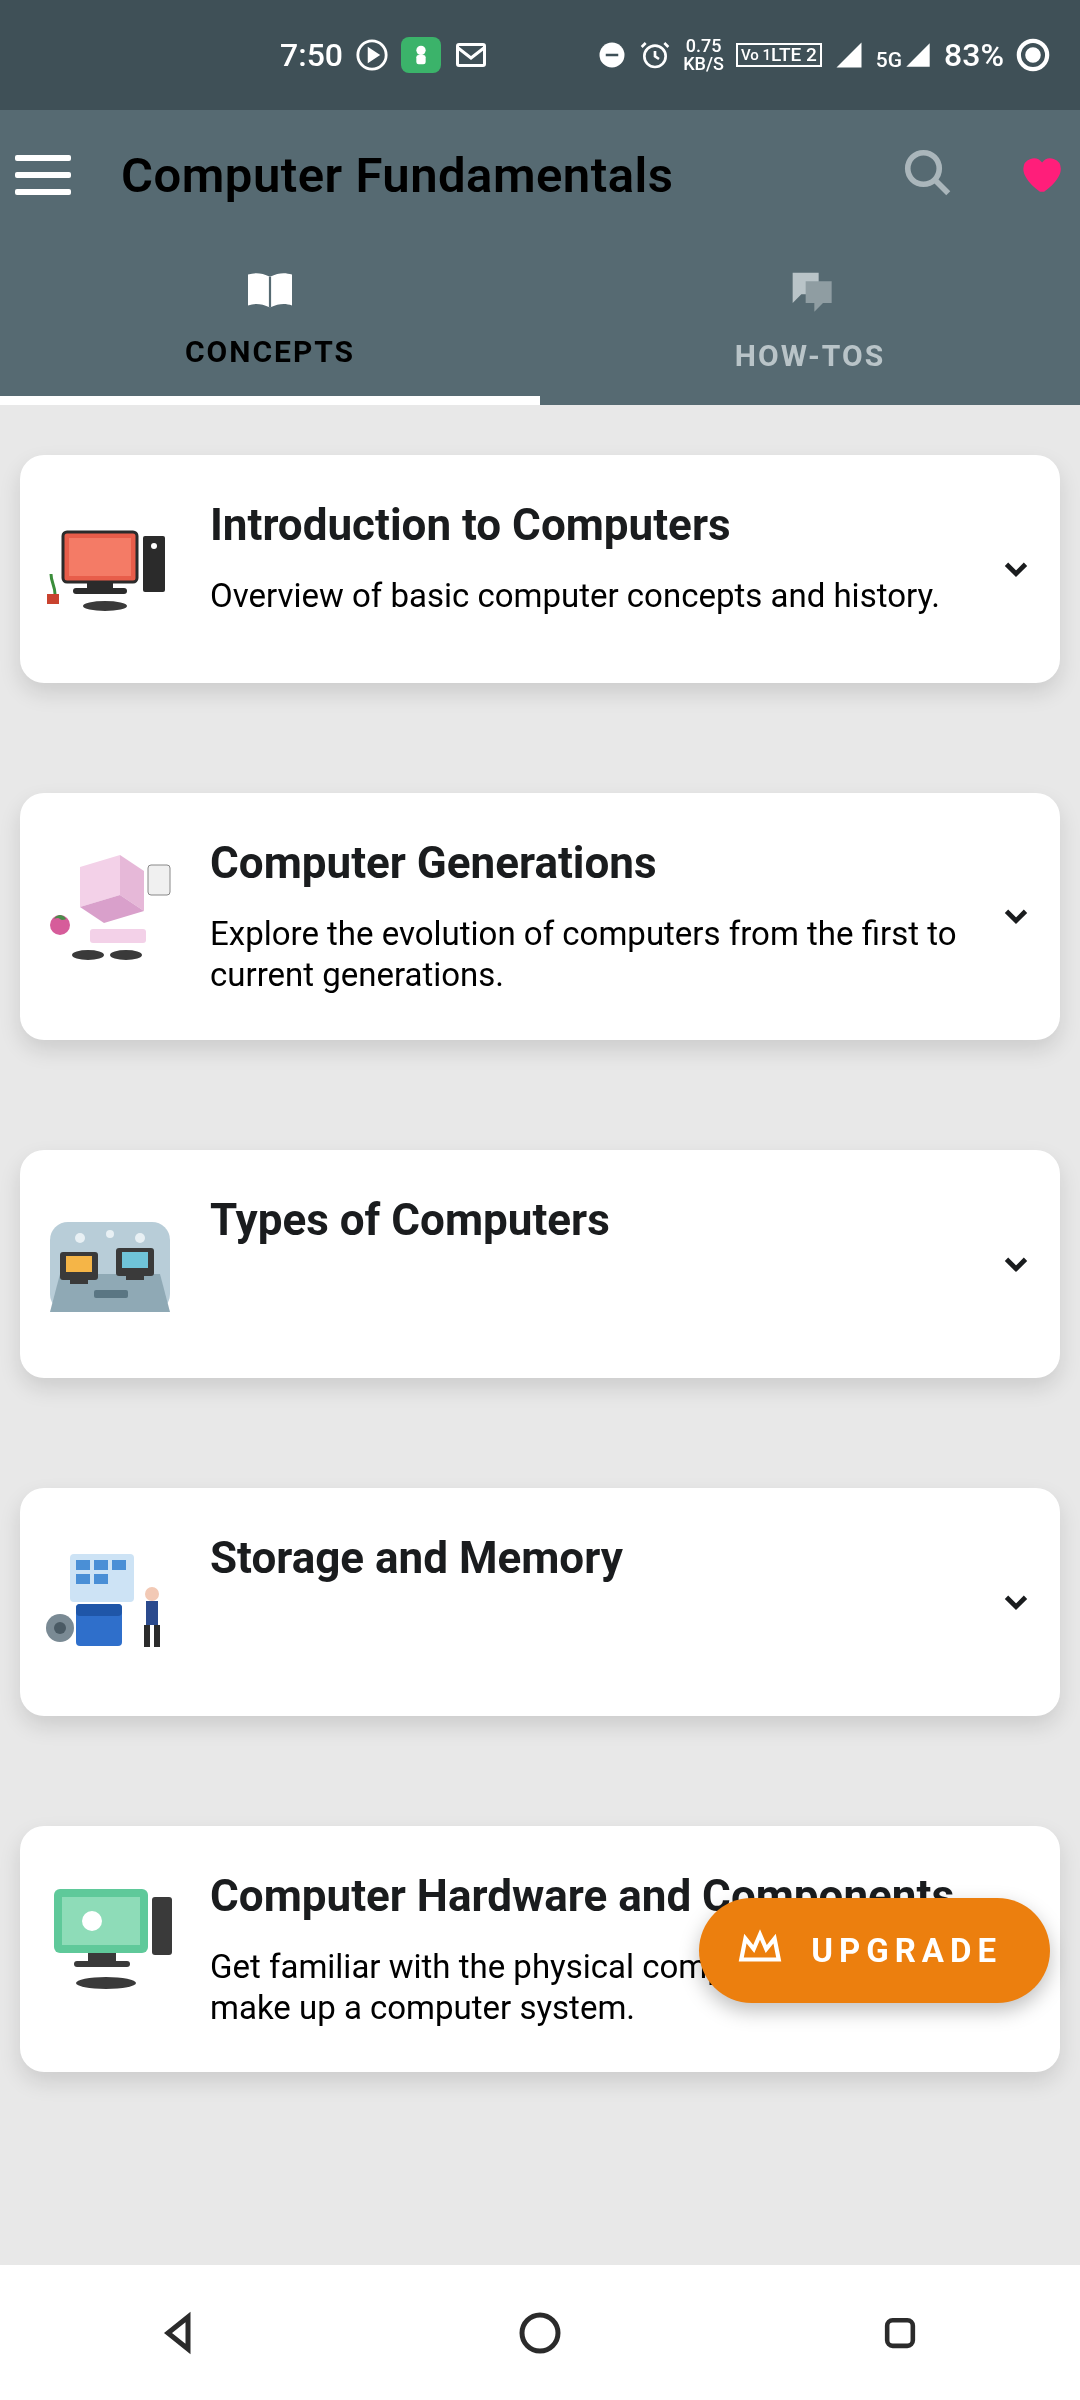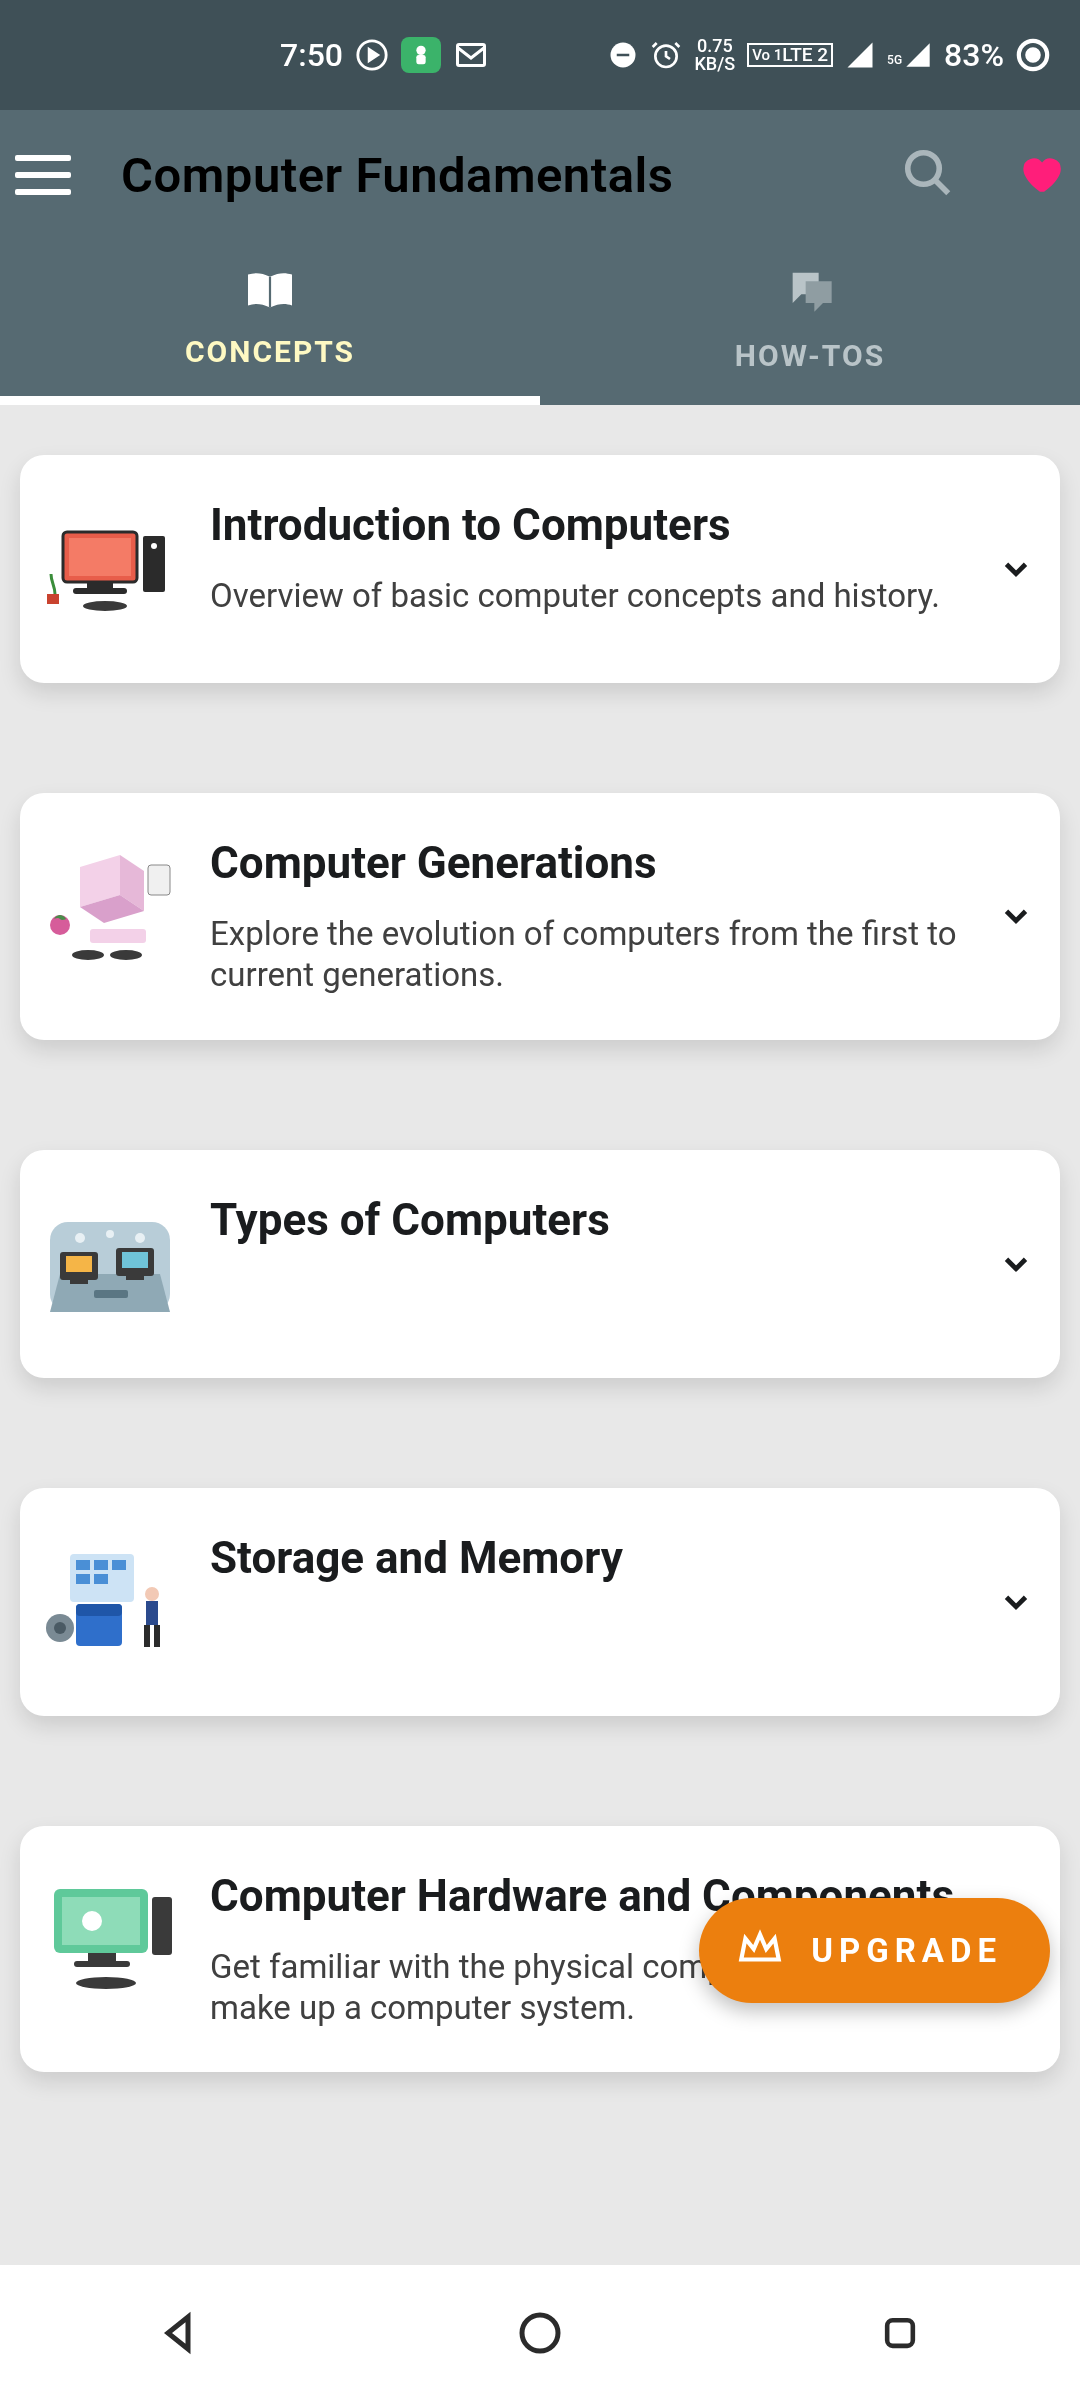--- a/index.html
+++ b/index.html
@@ -16,31 +16,31 @@
   
   .app-bar { background: #566a72; color: #000000; display: flex; align-items: center; height: 130px; padding: 0 15px; }
   .hamburger { width: 56px; height: 40px; display: flex; flex-direction: column; justify-content: space-between; }
   .hamburger span { display: block; height: 6px; background: #ffffff; border-radius: 2px; }
   .page-title { font-size: 49px; font-weight: 600; margin-left: 50px; letter-spacing: 0.5px; }
   .appbar-actions { margin-left: auto; display: flex; align-items: center; gap: 60px; }
 
   
   .tabs { background: #566a72; display: flex; height: 165px; }
   .tab { flex: 1; display: flex; flex-direction: column; align-items: center; justify-content: center; gap: 18px; color: #b9c4c8; border-bottom: 9px solid transparent; }
-  .tab.active { color: #fef9c3; border-bottom-color: #ffffff; }
+  .tab.active { color: #000000; border-bottom-color: #ffffff; }
   .tab-label { font-size: 30px; font-weight: 700; letter-spacing: 2px; }
 
   
   .content { background: #e8e8e8; padding: 50px 20px 30px 20px; height: calc(2400px - 110px - 130px - 165px - 135px); overflow: hidden; }
   .card { background: #ffffff; border-radius: 24px; padding: 44px 20px; display: flex; align-items: flex-start; gap: 30px; margin-bottom: 110px; box-shadow: 0 10px 22px rgba(0,0,0,0.12); }
   .card:last-child { margin-bottom: 0; }
   .card-icon { width: 140px; height: 140px; flex-shrink: 0; display: flex; align-items: center; justify-content: center; }
   .card-body { flex: 1; min-width: 0; }
   .card-title { font-size: 44px; font-weight: 700; color: #1a1c1e; margin-bottom: 24px; white-space: nowrap; overflow: hidden; text-overflow: ellipsis; }
-  .card-desc { font-size: 33px; color: #404040; line-height: 1.25; }
+  .card-desc { font-size: 33px; color: #000000; line-height: 1.25; }
   .card-chevron { width: 48px; flex-shrink: 0; display: flex; align-items: center; justify-content: center; align-self: center; }
 
   
   .upgrade-fab { position: fixed; right: 30px; top: 1898px; background: #ec7f0e; color: #ffffff; border-radius: 70px; height: 105px; padding: 0 48px 0 36px; display: flex; align-items: center; gap: 26px; font-size: 33px; font-weight: 700; letter-spacing: 6px; box-shadow: 0 8px 20px rgba(0,0,0,0.25); }
 
   
   .navbar { position: fixed; bottom: 0; left: 0; right: 0; height: 135px; background: #ffffff; display: flex; align-items: center; justify-content: space-around; }
   .nav-btn { width: 64px; height: 64px; display: flex; align-items: center; justify-content: center; }
 </style>
 </head>
@@ -89,21 +89,21 @@
     <span style="border:2px solid #ffffff;padding:1px 3px;display:flex;flex-direction:row;line-height:1;">
       <span class="status-small" style="font-size:15px">Vo 1</span>
       <span class="status-small" style="font-size:19px">LTE 2</span>
     </span>
     <span class="status-icon">
       <svg width="30" height="30" viewBox="0 0 24 24" fill="#ffffff">
           <polygon points="2,22 22,22 22,2"></polygon>
         </svg>
     </span>
     <span style="display:flex;align-items:flex-end;gap:2px;">
-      <span class="status-small" style="font-size:12px">5G</span>
+      <span class="status-small" style="font-size:21px">5G</span>
       <svg width="28" height="28" viewBox="0 0 24 24" fill="#ffffff">
           <polygon points="2,22 22,22 22,2"></polygon>
         </svg>
     </span>
     <span>83%</span>
     <span class="status-icon">
       <svg width="34" height="34" viewBox="0 0 24 24" fill="none" stroke="#ffffff" stroke-width="3">
           <circle cx="12" cy="12" r="10"></circle>
           <circle cx="12" cy="12" r="4" fill="#ffffff"></circle>
         </svg>

